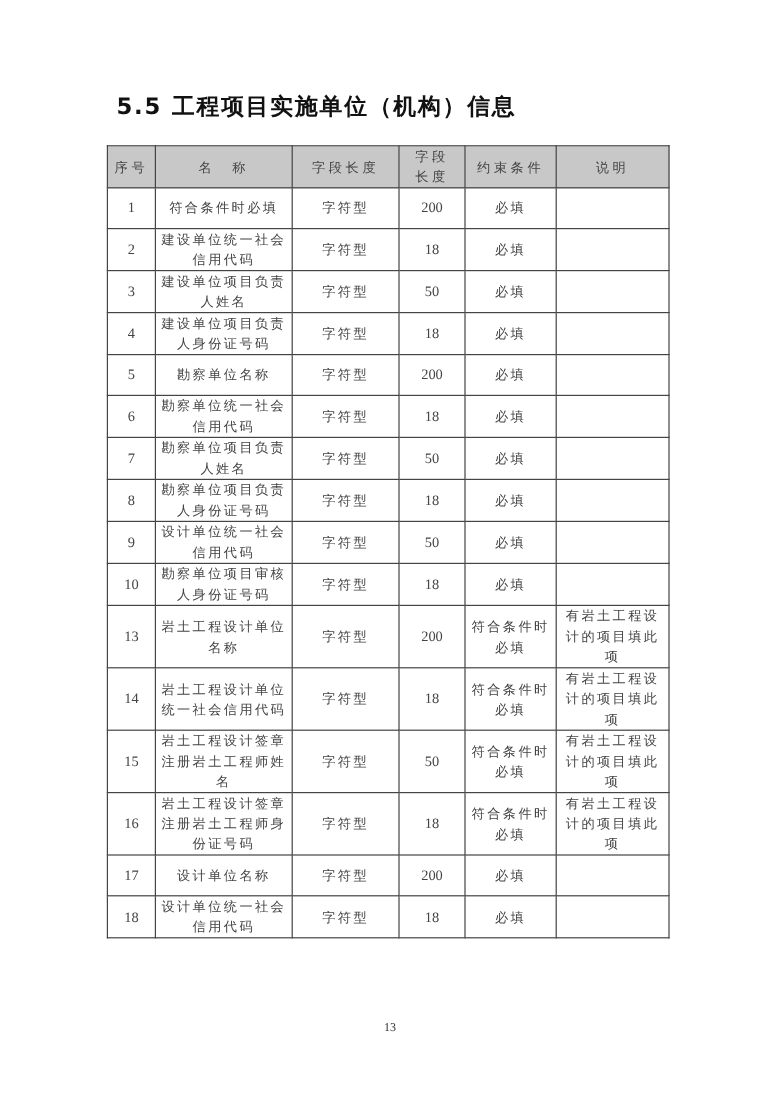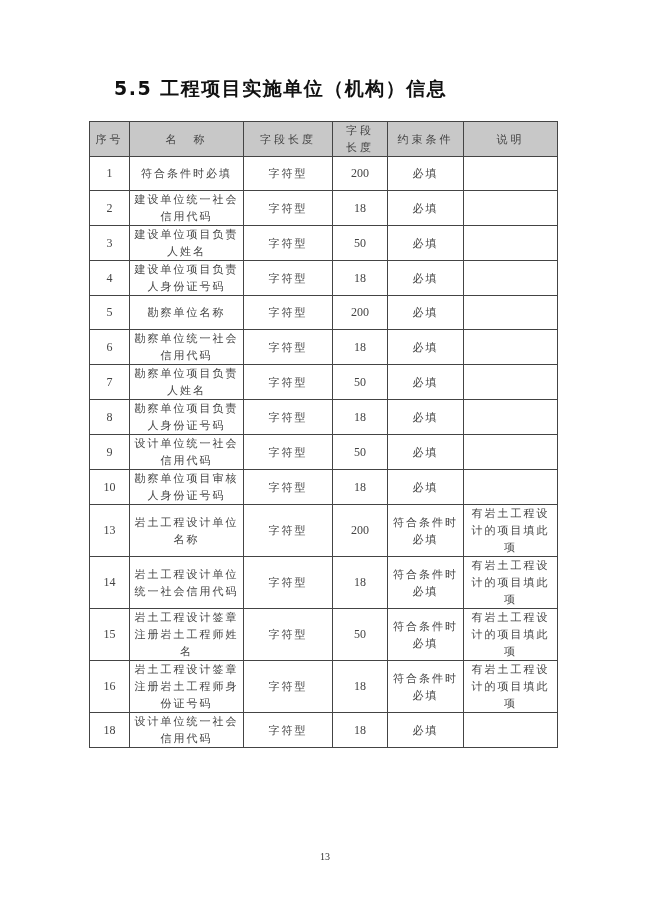--- a/index.html
+++ b/index.html
@@ -4,21 +4,21 @@
 <style>
   html, body { margin: 0; padding: 0; }
   body {
     width: 650px; height: 919px; background: #ffffff; position: relative;
     font-family: "DejaVu Serif", "Liberation Serif", serif; color: #333;
     overflow: hidden;
   }
   .title {
     position: absolute; left: 97px; top: 76px;
     font-family: "DejaVu Sans", "Liberation Sans", sans-serif;
-    font-size: 19px; font-weight: bold; color: #111; letter-spacing: 1.5px; margin-left: 17px;
+    font-size: 19px; font-weight: bold; color: #111; letter-spacing: 1.5px;
   }
   table.spec {
     position: absolute; left: 89px; top: 121px;
     border-collapse: collapse; table-layout: fixed;
     width: 468px;
     border-radius: 26px;
   }
   table.spec td, table.spec th {
     border: 1px solid #444;
     text-align: center; vertical-align: middle;
@@ -166,20 +166,28 @@
       </tr>
       <tr class="r3">
         <td class="num">16</td>
         <td>岩土工程设计签章注册岩土工程师身份证号码</td>
         <td>字符型</td>
         <td class="num">18</td>
         <td>符合条件时必填</td>
         <td>有岩土工程设计的项目填此项</td>
       </tr>
       <tr class="r">
+        <td class="num">17</td>
+        <td>设计单位名称</td>
+        <td>字符型</td>
+        <td class="num">200</td>
+        <td>必填</td>
+        <td></td>
+      </tr>
+      <tr class="r">
         <td class="num">18</td>
         <td>设计单位统一社会信用代码</td>
         <td>字符型</td>
         <td class="num">18</td>
         <td>必填</td>
         <td></td>
       </tr>
     </tbody>
 </table>
 

